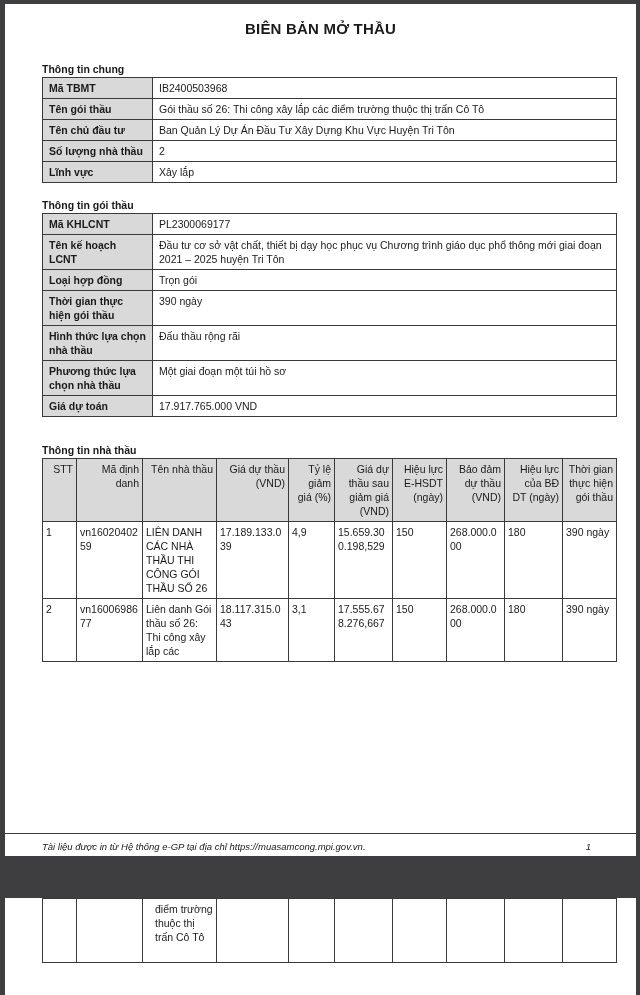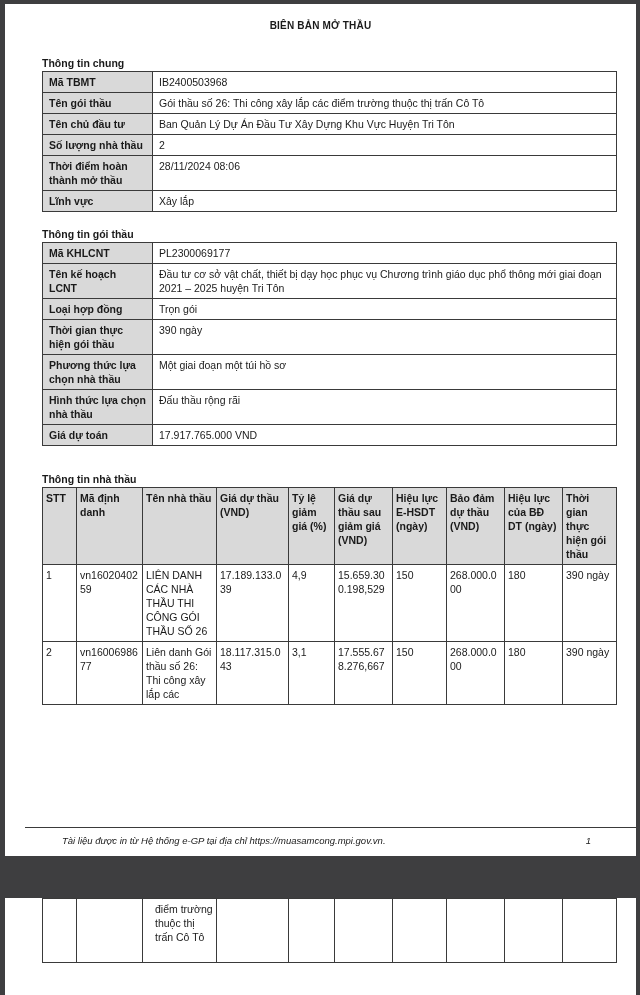--- a/index.html
+++ b/index.html
@@ -19,21 +19,21 @@
   .page{
     background:var(--page-bg);
     width:631px;
     margin-left:5px;
     position:relative;
   }
   .page1{margin-top:4px;height:852px;}
   .page2{margin-top:10px;height:140px;}
   .doc-title{
     text-align:center;
-    font-size:10px;
+    font-size:15px;
     font-weight:bold;
     padding-top:16px;
     letter-spacing:.2px;
   }
   .content{padding-left:37px;padding-right:19px;}
   .section-heading{
     font-size:10.5px;
     font-weight:bold;
     margin-bottom:2px;
   }
@@ -62,30 +62,31 @@
   .bidders-table{width:574px;}
   .bidders-table th,.bidders-table td,.cont-table td{
     border:1px solid var(--border);
     padding:3px 3px;
     vertical-align:top;
     text-align:left;
     overflow:hidden;
   }
   .bidders-table th{
     background:var(--cell-label-bg);
-    font-weight:bold;
+    font-weight:normal;
+    text-align:right;
   }
   .num-break{word-break:break-all;}
   .cell-right{text-align:right;}
   
   .c0{width:34px}.c1{width:66px}.c2{width:74px}.c3{width:72px}.c4{width:46px}
   .c5{width:58px}.c6{width:54px}.c7{width:58px}.c8{width:58px}.c9{width:54px}
   .page-footer{
     position:absolute;
-    left:0;right:0;bottom:10px;margin-left:20px;
+    left:0;right:0;bottom:4px;
   }
   .footer-rule{
     border-top:1.5px solid var(--border);
     margin-bottom:7px;
   }
   .footer-row{
     display:flex;
     justify-content:space-between;
     font-size:9.5px;
     font-style:italic;
@@ -119,24 +120,20 @@
       </tr>
       <tr>
         <td class="label-cell">Tên chủ đầu tư</td>
         <td>Ban Quản Lý Dự Án Đầu Tư Xây Dựng Khu Vực Huyện Tri Tôn</td>
       </tr>
       <tr>
         <td class="label-cell">Số lượng nhà thầu</td>
         <td>2</td>
       </tr>
       <tr>
-        <td class="label-cell">Thời điểm hoàn thành mở thầu</td>
-        <td>28/11/2024 08:06</td>
-      </tr>
-      <tr>
         <td class="label-cell">Lĩnh vực</td>
         <td>Xây lắp</td>
       </tr>
     </tbody>
       </table>
 
     <div class="section-heading sh-2">Thông tin gói thầu</div>
     <table class="kv-table">
       <tbody>
           <tr>
@@ -149,26 +146,26 @@
       </tr>
       <tr>
         <td class="label-cell">Loại hợp đồng</td>
         <td>Trọn gói</td>
       </tr>
       <tr>
         <td class="label-cell">Thời gian thực hiện gói thầu</td>
         <td>390 ngày</td>
       </tr>
       <tr>
+        <td class="label-cell">Hình thức lựa chọn nhà thầu</td>
+        <td>Đấu thầu rộng rãi</td>
+      </tr>
+      <tr>
         <td class="label-cell">Phương thức lựa chọn nhà thầu</td>
         <td>Một giai đoạn một túi hồ sơ</td>
-      </tr>
-      <tr>
-        <td class="label-cell">Hình thức lựa chọn nhà thầu</td>
-        <td>Đấu thầu rộng rãi</td>
       </tr>
       <tr>
         <td class="label-cell">Giá dự toán</td>
         <td>17.917.765.000 VND</td>
       </tr>
     </tbody>
       </table>
 
     <div class="section-heading sh-3">Thông tin nhà thầu</div>
     <table class="bidders-table">

